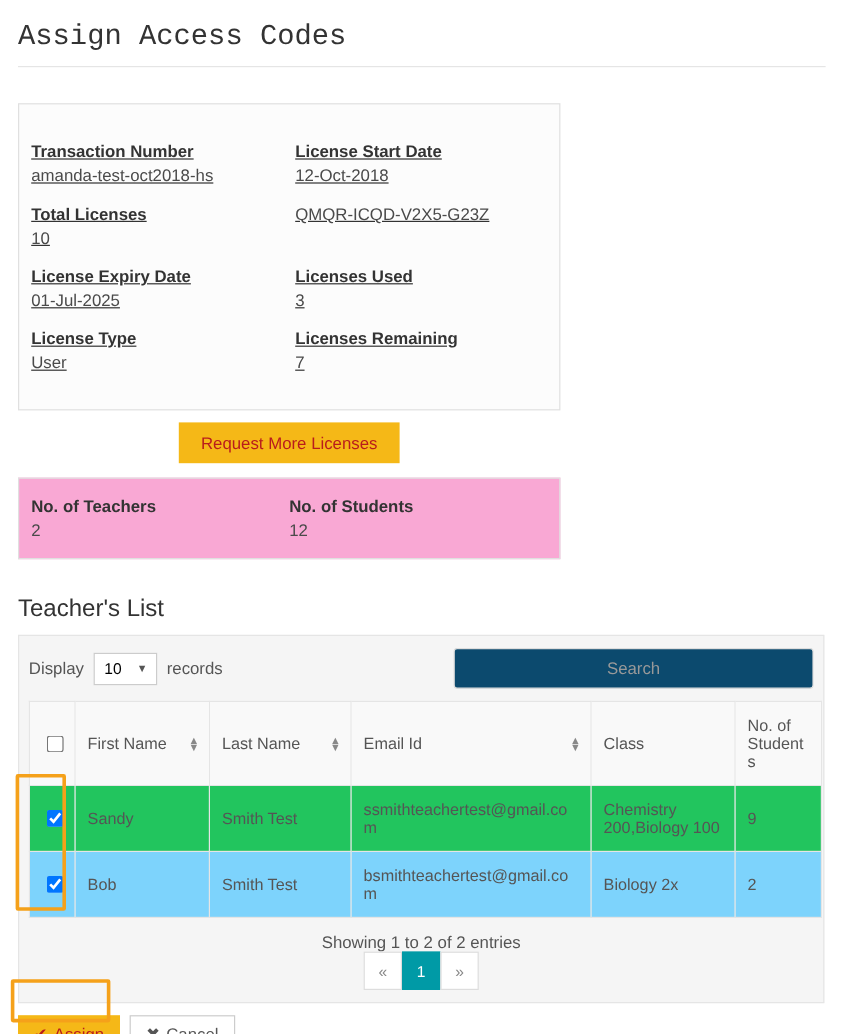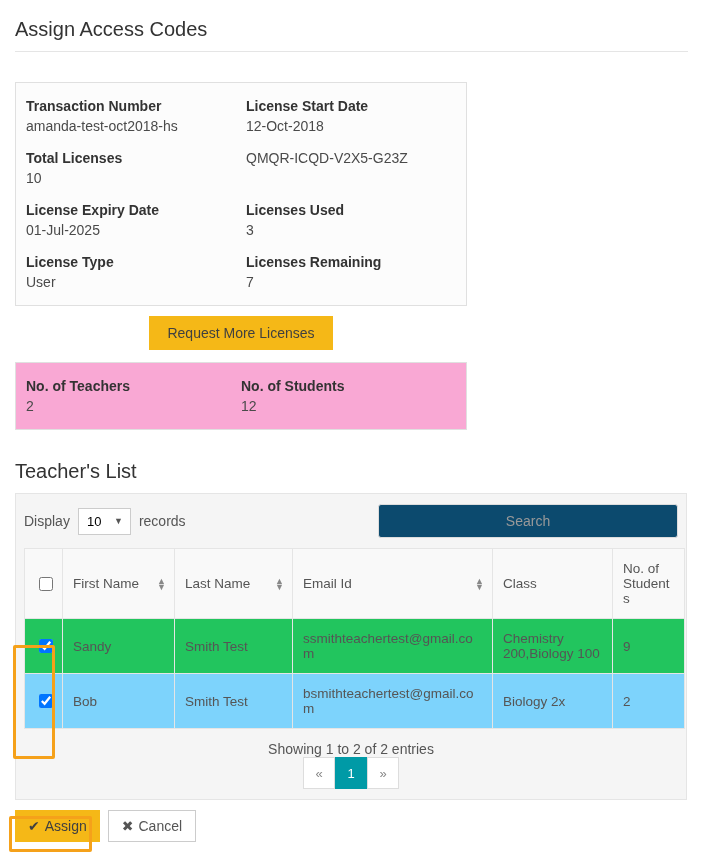--- a/index.html
+++ b/index.html
@@ -6,35 +6,37 @@
   body {
     font-family: "Segoe UI", "Helvetica Neue", Arial, sans-serif;
     font-size: 14px;
     color: #333;
     margin: 0;
     padding: 18px 15px;
     width: 703px;
     background: #fff;
   }
   h1.page-title {
-    font-size: 20px;
+    font-size: 24px;
     font-weight: 400;
     color: #333;
     margin: 0 0 10px 0;
+    font-family: Liberation Mono, monospace;
   }
   hr {
     border: none;
     border-top: 1px solid #e5e5e5;
     margin: 10px 0 30px 0;
   }
   .panel {
     border: 1px solid #e0e0e0;
     background: #fcfcfc;
-    padding: 15px 10px;
+    padding: 31px 10px;
     width: 452px;
+    text-decoration: underline;
   }
   .panel-grid {
     display: grid;
     grid-template-columns: 1fr 1fr;
     row-gap: 16px;
     column-gap: 10px;
   }
   .field-label {
     font-weight: 600;
     color: #333;
@@ -48,21 +50,21 @@
     align-items: center;
     gap: 5px;
     border: none;
     padding: 9px 18px;
     font-size: 14px;
     cursor: pointer;
     border-radius: 0;
   }
   .btn-warning {
     background: #f5b817;
-    color: #404040;
+    color: #b91c1c;
     text-align: center;
   }
   .request-row {
     width: 452px;
     display: flex;
     justify-content: center;
     margin: 10px 0 12px 0;
   }
   .counts-panel {
     border: 1px solid #e0e0e0;

